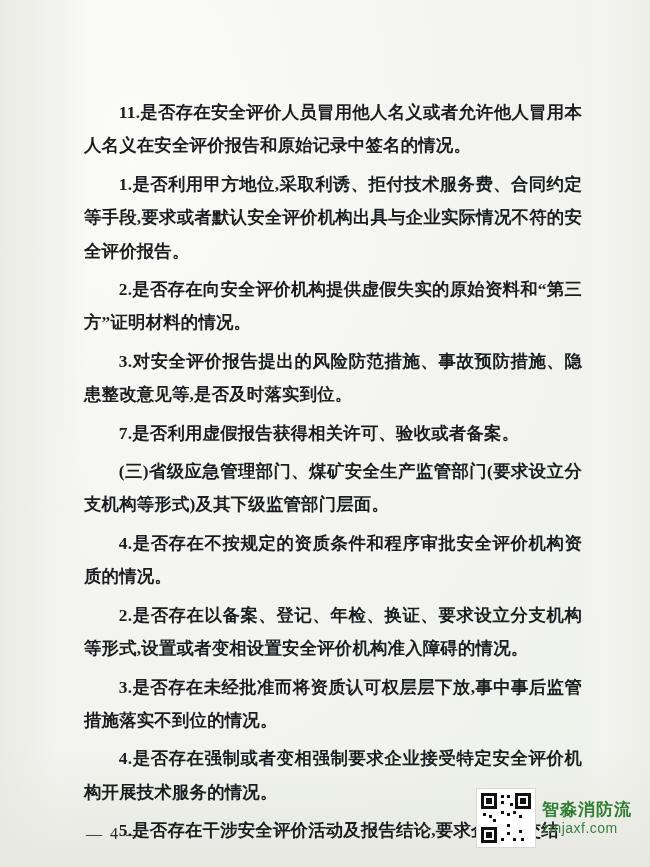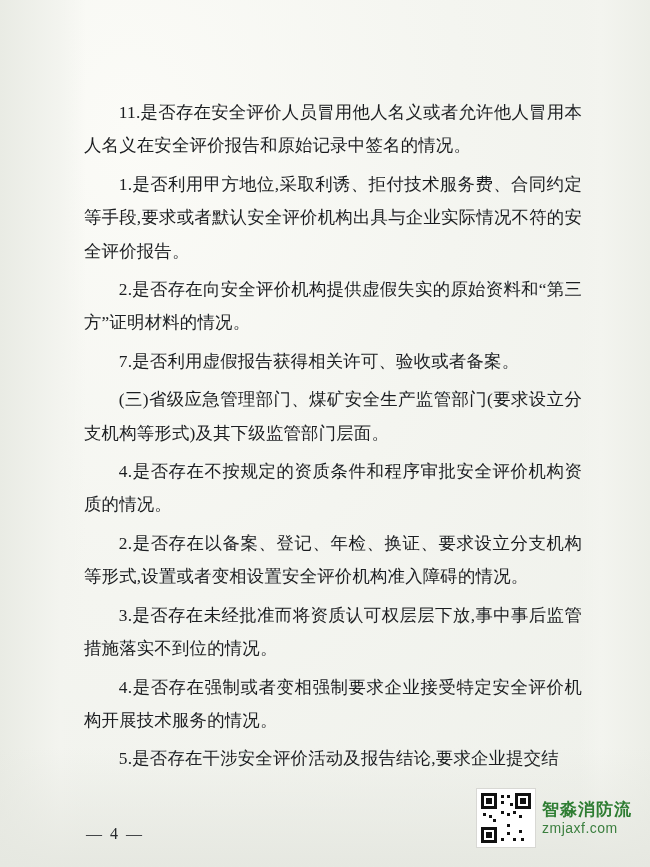--- a/index.html
+++ b/index.html
@@ -52,20 +52,21 @@
     font-size: 17.4px;
     line-height: 33.4px;
     letter-spacing: 0.2px;
     text-align: justify;
     text-justify: inter-ideograph;
     color: #1b1d20;
     font-family: "Liberation Serif", "DejaVu Serif", serif;
   }
   p.indent {
     text-indent: 2em;
+    font-weight: bold;
   }
   .footer {
     position: absolute;
     left: 0;
     right: 0;
     bottom: 14px;
     height: 40px;
   }
   .page-number {
     position: absolute;
@@ -124,20 +125,21 @@
 
 <div class="page">
   <div class="tone-left"></div>
   <div class="tone-right"></div>
   <div class="tone-bottom"></div>
 
   <div class="content">
     <p class="para indent">11.是否存在安全评价人员冒用他人名义或者允许他人冒用本人名义在安全评价报告和原始记录中签名的情况。</p>
     <p class="para indent">1.是否利用甲方地位,采取利诱、拒付技术服务费、合同约定等手段,要求或者默认安全评价机构出具与企业实际情况不符的安全评价报告。</p>
     <p class="para indent">2.是否存在向安全评价机构提供虚假失实的原始资料和“第三方”证明材料的情况。</p>
+    <p class="para indent">3.对安全评价报告提出的风险防范措施、事故预防措施、隐患整改意见等,是否及时落实到位。</p>
     <p class="para indent">7.是否利用虚假报告获得相关许可、验收或者备案。</p>
     <p class="para indent">(三)省级应急管理部门、煤矿安全生产监管部门(要求设立分支机构等形式)及其下级监管部门层面。</p>
     <p class="para indent">4.是否存在不按规定的资质条件和程序审批安全评价机构资质的情况。</p>
     <p class="para indent">2.是否存在以备案、登记、年检、换证、要求设立分支机构等形式,设置或者变相设置安全评价机构准入障碍的情况。</p>
     <p class="para indent">3.是否存在未经批准而将资质认可权层层下放,事中事后监管措施落实不到位的情况。</p>
     <p class="para indent">4.是否存在强制或者变相强制要求企业接受特定安全评价机构开展技术服务的情况。</p>
     <p class="para indent">5.是否存在干涉安全评价活动及报告结论,要求企业提交结</p>
   </div>
 
   <div class="footer">

